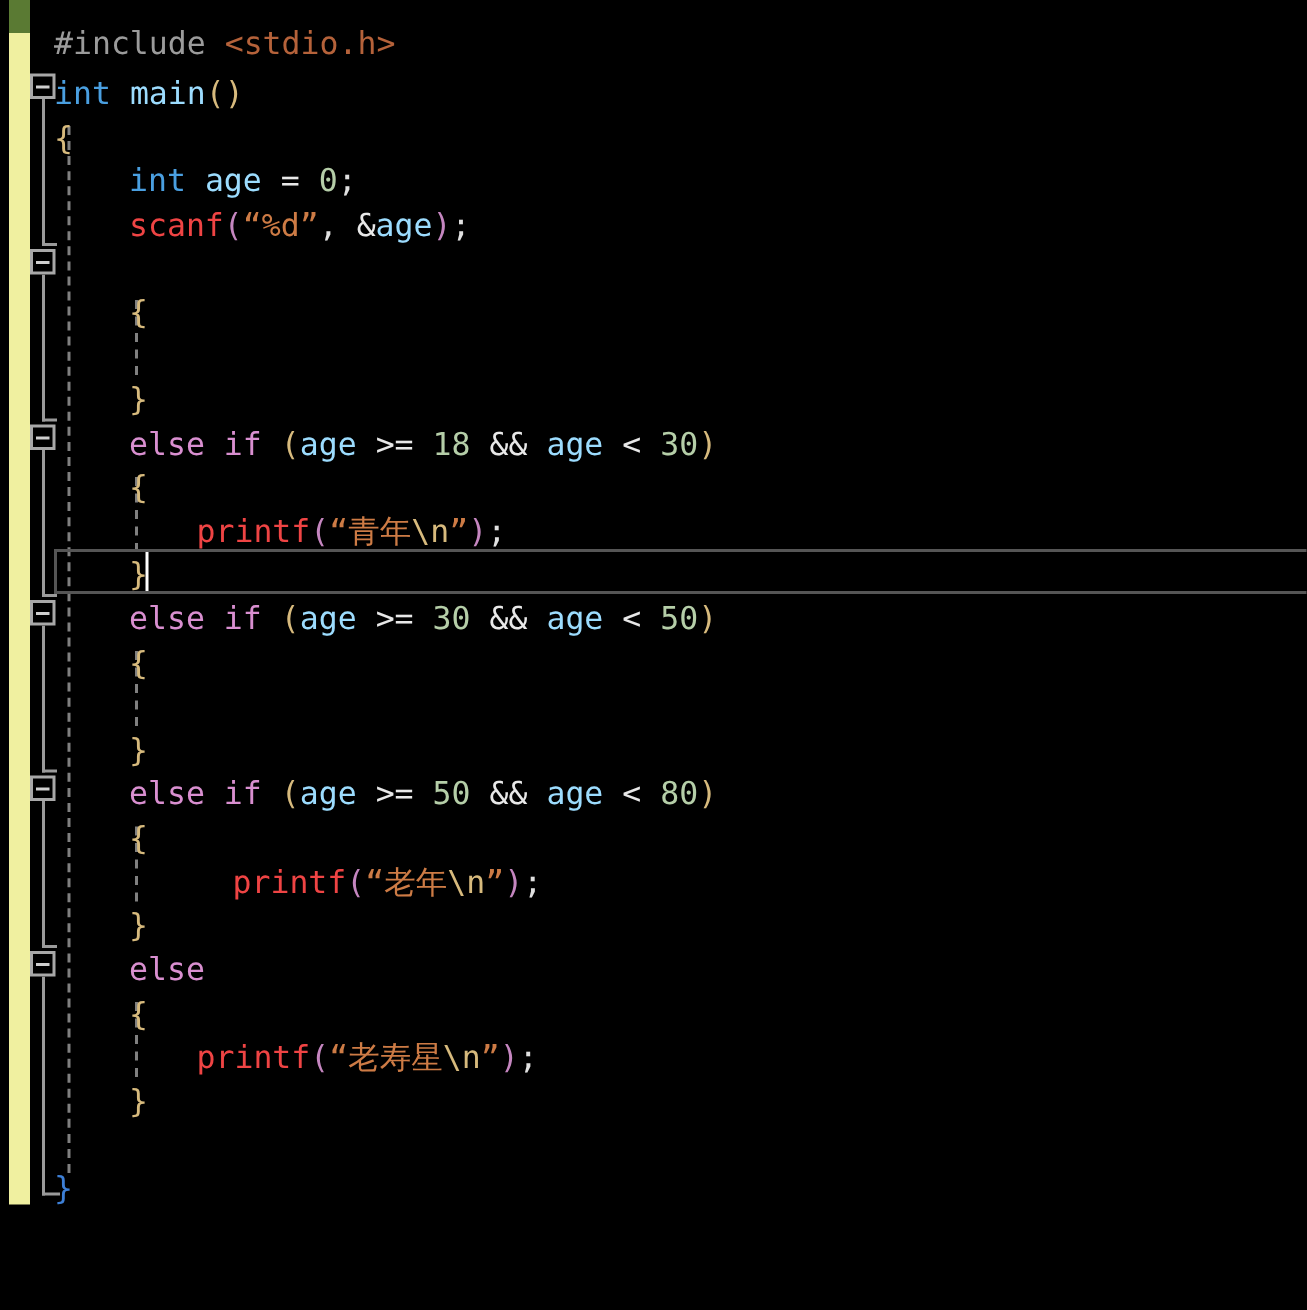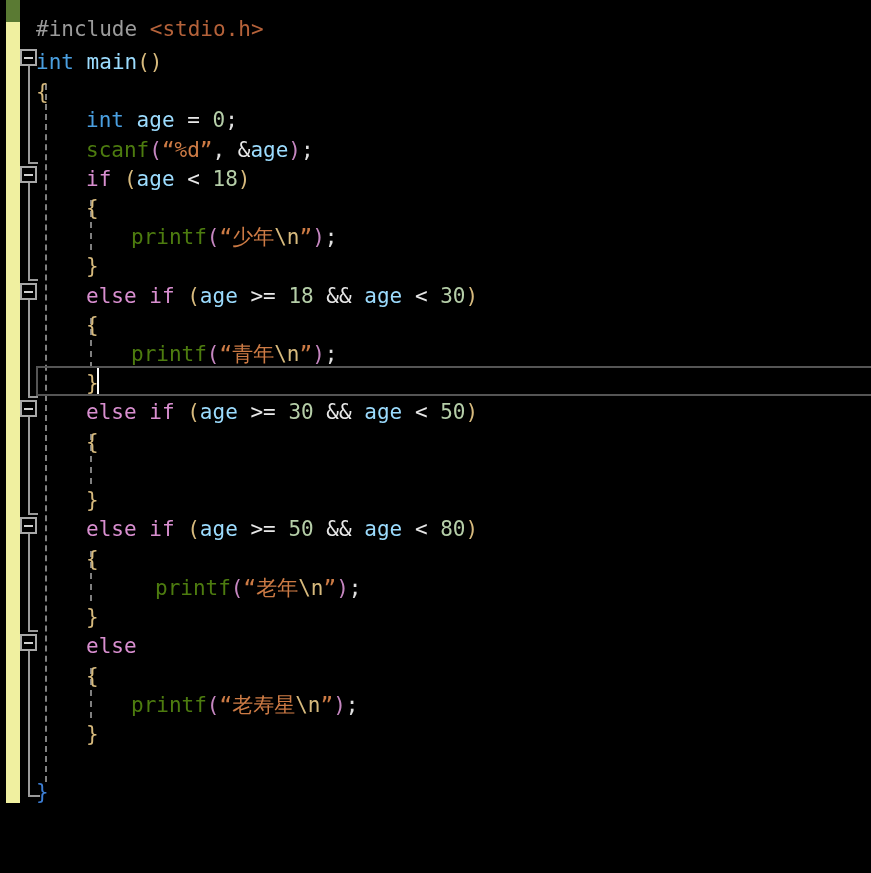--- a/index.html
+++ b/index.html
@@ -108,21 +108,21 @@
     white-space: pre;
     letter-spacing: 0px;
     font-family: "DejaVu Sans Mono", "Liberation Mono", monospace;
   }
 
   
   .t-pre      { color: #9b9b9b; }
   .t-header   { color: #b5623a; }
   .t-kw       { color: #4a9fe0; }
   .t-ctl      { color: #d98fd0; }
-  .t-fn       { color: #4d7c0f; }
+  .t-fn       { color: #ef4444; }
   .t-var      { color: #9cdcfe; }
   .t-num      { color: #b5cea8; }
   .t-op       { color: #e8e8e8; }
   .t-str      { color: #cd7b45; }
   .t-esc      { color: #d7ba7d; }
   .t-paren-y  { color: #d7ba7d; }
   .t-paren-p  { color: #c586c0; }
   .t-brace-y  { color: #d7ba7d; }
   .t-brace-b  { color: #3d7fd6; }
   .t-punct    { color: #e0e0e0; }
@@ -163,23 +163,21 @@
       <div class="fold-box" title="−" style="left: 20px; top: 517px;"></div>
       <div class="fold-box" title="−" style="left: 20px; top: 634px;"></div>
     </div>
 
   <div class="code-layer" id="code-layer">
       <div class="line" style="left: 36px; top: 14px;"><span class="t-pre">#include </span><span class="t-header">&lt;stdio.h&gt;</span></div>
       <div class="line" style="left: 36px; top: 47px;"><span class="t-kw">int</span><span class="t-op"> </span><span class="t-var">main</span><span class="t-paren-y">()</span></div>
       <div class="line" style="left: 36px; top: 77px;"><span class="t-brace-y">{</span></div>
       <div class="line" style="left: 86px; top: 105px; text-align: right;"><span class="t-kw">int</span><span class="t-op"> </span><span class="t-var">age</span><span class="t-op"> = </span><span class="t-num">0</span><span class="t-punct">;</span></div>
       <div class="line" style="left: 86px; top: 135px;"><span class="t-fn">scanf</span><span class="t-paren-p">(</span><span class="t-str">“%d”</span><span class="t-punct">, </span><span class="t-op">&amp;</span><span class="t-var">age</span><span class="t-paren-p">)</span><span class="t-punct">;</span></div>
-      <div class="line" style="left: 86px; top: 164px;"><span class="t-ctl">if</span><span class="t-op"> </span><span class="t-paren-y">(</span><span class="t-var">age</span><span class="t-op"> </span><span class="t-op">&lt;</span><span class="t-op"> </span><span class="t-num">18</span><span class="t-paren-y">)</span></div>
       <div class="line" style="left: 86px; top: 193px;"><span class="t-brace-y">{</span></div>
-      <div class="line" style="left: 131px; top: 222px;"><span class="t-fn">printf</span><span class="t-paren-p">(</span><span class="t-str">“少年</span><span class="t-esc">\n</span><span class="t-str">”</span><span class="t-paren-p">)</span><span class="t-punct">;</span></div>
       <div class="line" style="left: 86px; top: 251px;"><span class="t-brace-y">}</span></div>
       <div class="line" style="left: 86px; top: 281px;"><span class="t-ctl">else</span><span class="t-op"> </span><span class="t-ctl">if</span><span class="t-op"> </span><span class="t-paren-y">(</span><span class="t-var">age</span><span class="t-op"> </span><span class="t-op">&gt;=</span><span class="t-op"> </span><span class="t-num">18</span><span class="t-op"> </span><span class="t-op">&amp;&amp;</span><span class="t-op"> </span><span class="t-var">age</span><span class="t-op"> </span><span class="t-op">&lt;</span><span class="t-op"> </span><span class="t-num">30</span><span class="t-paren-y">)</span></div>
       <div class="line" style="left: 86px; top: 310px;"><span class="t-brace-y">{</span></div>
       <div class="line" style="left: 131px; top: 339px;"><span class="t-fn">printf</span><span class="t-paren-p">(</span><span class="t-str">“青年</span><span class="t-esc">\n</span><span class="t-str">”</span><span class="t-paren-p">)</span><span class="t-punct">;</span></div>
       <div class="line" style="left: 86px; top: 368px;"><span class="t-brace-y">}</span></div>
       <div class="line" style="left: 86px; top: 397px;"><span class="t-ctl">else</span><span class="t-op"> </span><span class="t-ctl">if</span><span class="t-op"> </span><span class="t-paren-y">(</span><span class="t-var">age</span><span class="t-op"> </span><span class="t-op">&gt;=</span><span class="t-op"> </span><span class="t-num">30</span><span class="t-op"> </span><span class="t-op">&amp;&amp;</span><span class="t-op"> </span><span class="t-var">age</span><span class="t-op"> </span><span class="t-op">&lt;</span><span class="t-op"> </span><span class="t-num">50</span><span class="t-paren-y">)</span></div>
       <div class="line" style="left: 86px; top: 427px;"><span class="t-brace-y">{</span></div>
       <div class="line" style="left: 86px; top: 485px;"><span class="t-brace-y">}</span></div>
       <div class="line" style="left: 86px; top: 514px;"><span class="t-ctl">else</span><span class="t-op"> </span><span class="t-ctl">if</span><span class="t-op"> </span><span class="t-paren-y">(</span><span class="t-var">age</span><span class="t-op"> </span><span class="t-op">&gt;=</span><span class="t-op"> </span><span class="t-num">50</span><span class="t-op"> </span><span class="t-op">&amp;&amp;</span><span class="t-op"> </span><span class="t-var">age</span><span class="t-op"> </span><span class="t-op">&lt;</span><span class="t-op"> </span><span class="t-num">80</span><span class="t-paren-y">)</span></div>
       <div class="line" style="left: 86px; top: 544px;"><span class="t-brace-y">{</span></div>

